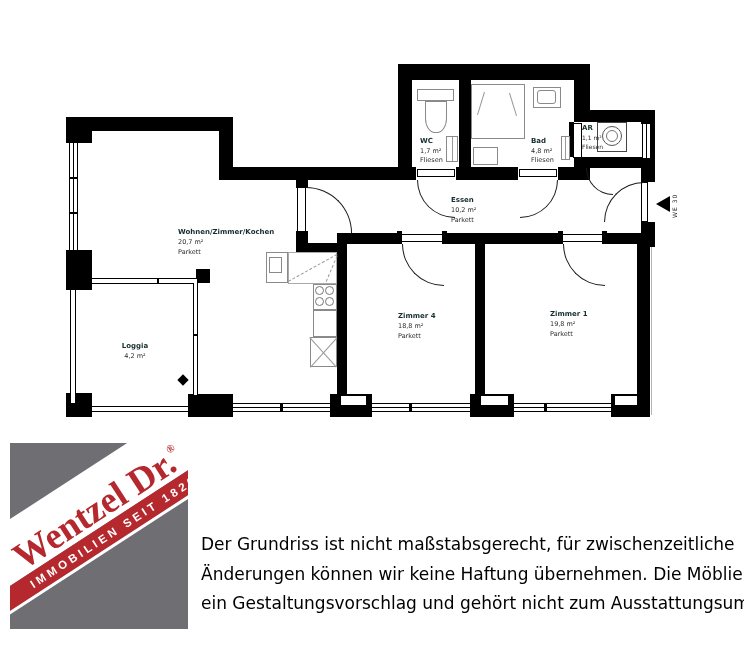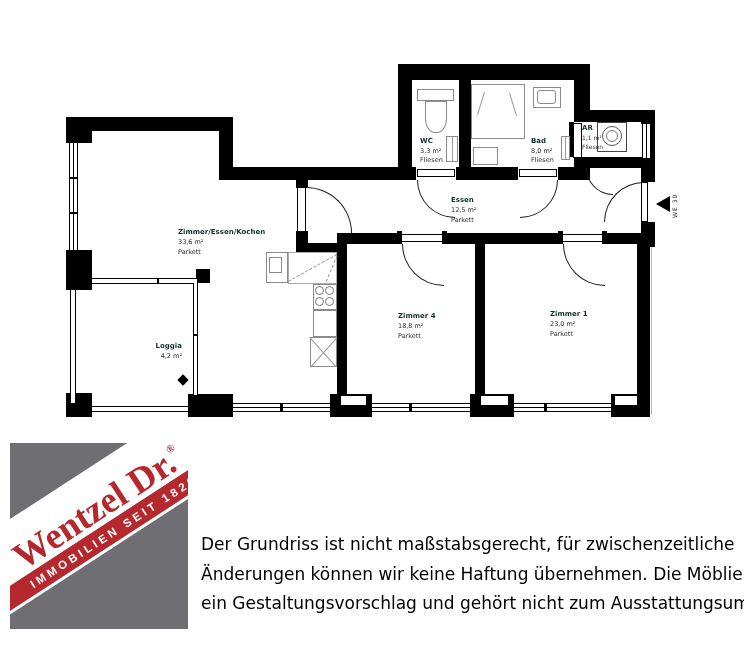--- a/index.html
+++ b/index.html
@@ -167,56 +167,56 @@
     <div class="circ" style="left:325px;top:297px;width:9px;height:9px;"></div>
     <div class="f" style="left:313px;top:310px;width:24px;height:27px;"></div>
     <div class="f" style="left:310px;top:337px;width:27px;height:30px;"></div>
     <div class="fl" style="left:310px;top:337px;width:40px;height:1px;transform:rotate(48deg);transform-origin:0 0;"></div>
     <div class="fl" style="left:310px;top:367px;width:40px;height:1px;transform:rotate(-48deg);transform-origin:0 0;"></div>
 
     <div class="tri-left" style="left:656px;top:196px;"></div>
     <div class="we" style="left:671px;top:190px;height:28px;">WE 30</div>
 
     <div class="lbl" style="left:178px;top:227px;">
-      <div class="rn">Zimmer/Essen/Kochen</div>
-      <div class="rs">33,6 m²</div>
-      <div class="rs">Parkett</div>
-    </div>
-    <div class="lbl" style="left:120px;top:341px;width:62px;text-align:right;">
+      <div class="rn">Wohnen/Zimmer/Kochen</div>
+      <div class="rs">20,7 m²</div>
+      <div class="rs">Parkett</div>
+    </div>
+    <div class="lbl" style="left:104px;top:341px;width:62px;text-align:center;">
       <div class="rn">Loggia</div>
       <div class="rs">4,2 m²</div>
     </div>
     <div class="lbl" style="left:420px;top:137px;line-height:9.5px;">
       <div class="rn">WC</div>
-      <div class="rs">3,3 m²</div>
+      <div class="rs">1,7 m²</div>
       <div class="rs">Fliesen</div>
     </div>
     <div class="lbl" style="left:531px;top:137px;line-height:9.5px;">
       <div class="rn">Bad</div>
-      <div class="rs">8,0 m²</div>
+      <div class="rs">4,8 m²</div>
       <div class="rs">Fliesen</div>
     </div>
     <div class="lbl" style="left:582px;top:124px;line-height:9px;">
       <div class="rn">AR</div>
       <div class="rs" style="font-size:6px;">1,1 m²</div>
       <div class="rs" style="font-size:6px;">Fliesen</div>
     </div>
     <div class="lbl" style="left:451px;top:195px;">
       <div class="rn">Essen</div>
-      <div class="rs">12,5 m²</div>
+      <div class="rs">10,2 m²</div>
       <div class="rs">Parkett</div>
     </div>
     <div class="lbl" style="left:398px;top:311px;">
       <div class="rn">Zimmer 4</div>
       <div class="rs">18,8 m²</div>
       <div class="rs">Parkett</div>
     </div>
     <div class="lbl" style="left:550px;top:309px;">
       <div class="rn">Zimmer 1</div>
-      <div class="rs">23,0 m²</div>
+      <div class="rs">19,8 m²</div>
       <div class="rs">Parkett</div>
     </div>
   </div>
 
   <div class="logo">
     <div class="band-wrap">
       <div class="band-white">
         <span class="brand"><span>Wentzel Dr.</span><span class="reg">®</span></span>
       </div>
       <div class="band-red">

